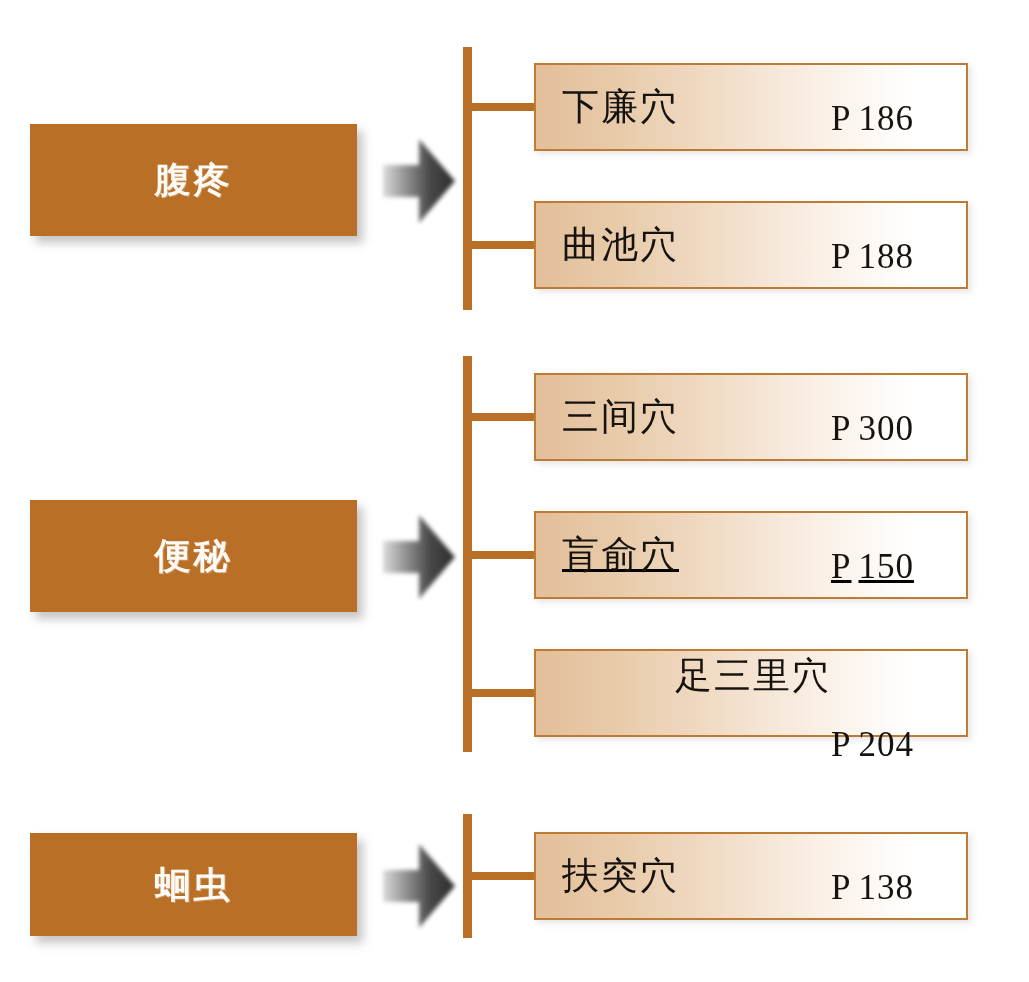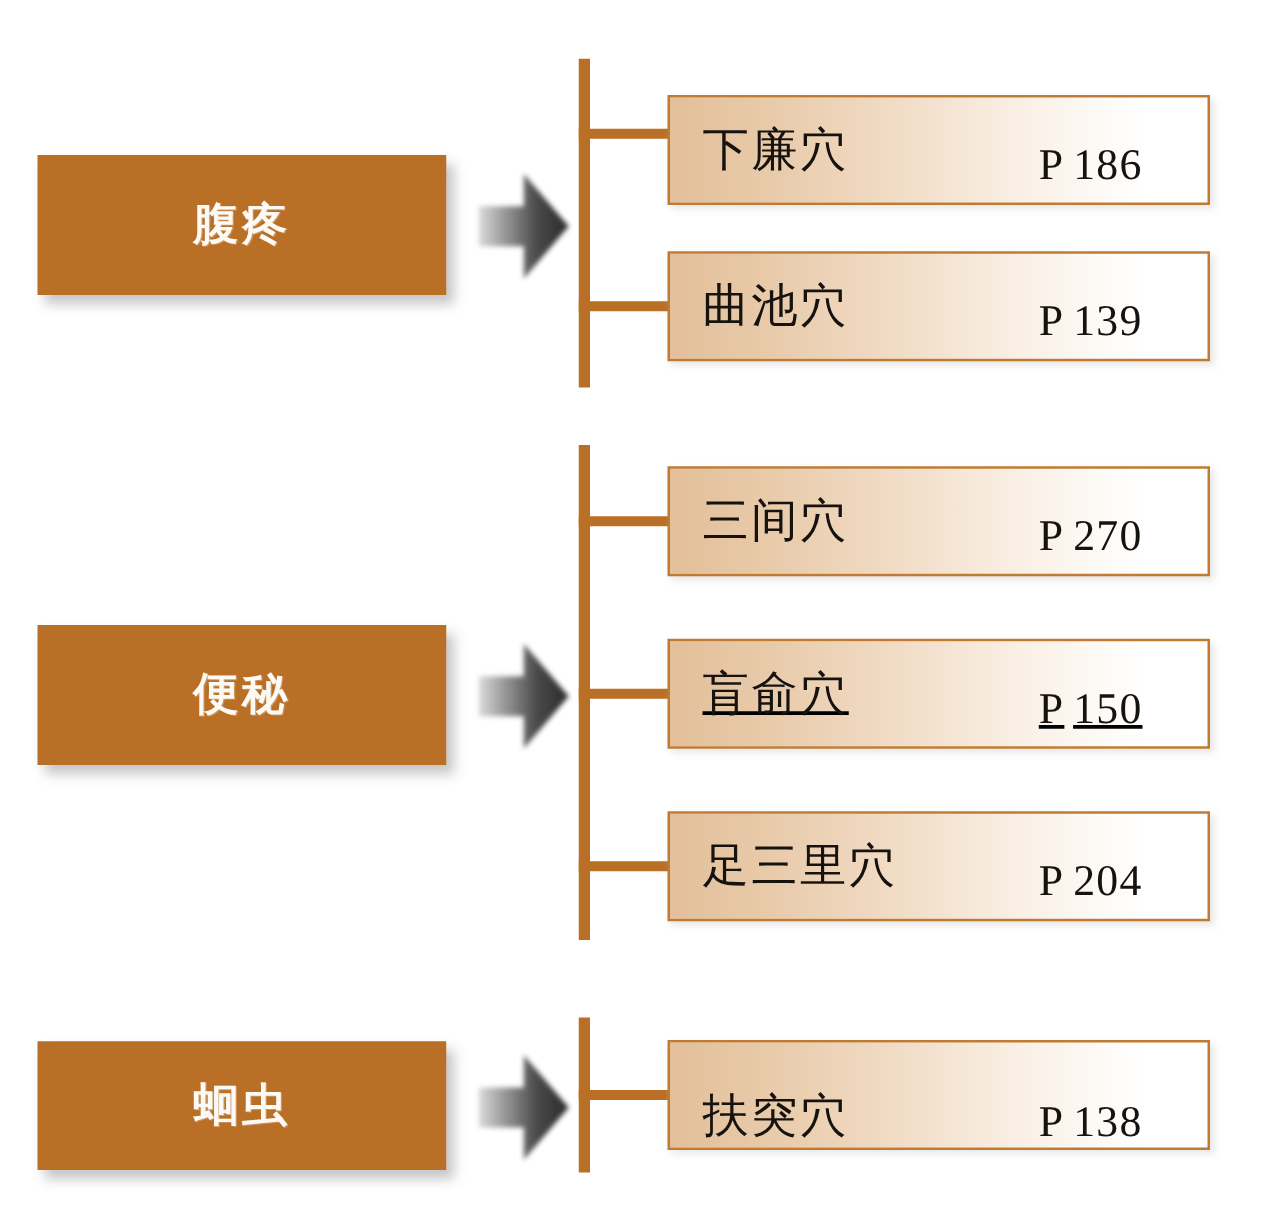--- a/index.html
+++ b/index.html
@@ -135,31 +135,31 @@
           </linearGradient>
         </defs>
         <path d="M4 30 L40 30 L40 4 L76 46 L40 88 L40 62 L4 62 Z" fill="url(#ag1)"></path>
       </svg>
     </span>
 
     <div class="spine" style="top:47px;height:263px;"></div>
     <div class="stub" style="top:103px;width:72px;"></div>
     <div class="stub" style="top:241px;width:72px;"></div>
 
-    <div class="point-box" style="top:76px;height:88px;text-align:right;">
+    <div class="point-box" style="top:63px;height:88px;text-align:right;">
       <span class="point-name">下廉穴</span>
       <span class="point-page">
         <span class="pg-p">P</span><span class="pg-num">186</span>
       </span>
     </div>
 
     <div class="point-box" style="top:201px;height:88px;justify-content:flex-end;">
       <span class="point-name">曲池穴</span>
       <span class="point-page">
-        <span class="pg-p">P</span><span class="pg-num">139</span>
+        <span class="pg-p">P</span><span class="pg-num">188</span>
       </span>
     </div>
   </div>
 
   <div class="group" style="top:0;height:780px;">
 
     <div class="cond-box" style="top:500px;height:112px;">
       <span class="cond-label">便秘</span>
     </div>
 
@@ -178,32 +178,32 @@
     </span>
 
     <div class="spine" style="top:356px;height:396px;"></div>
     <div class="stub" style="top:413px;width:72px;"></div>
     <div class="stub" style="top:551px;width:72px;"></div>
     <div class="stub" style="top:689px;width:72px;"></div>
 
     <div class="point-box" style="top:373px;height:88px;">
       <span class="point-name">三间穴</span>
       <span class="point-page">
-        <span class="pg-p">P</span><span class="pg-num">270</span>
+        <span class="pg-p">P</span><span class="pg-num">300</span>
       </span>
     </div>
 
     <div class="point-box" style="top:511px;height:88px;text-decoration:underline;">
       <span class="point-name">肓俞穴</span>
       <span class="point-page">
         <span class="pg-p">P</span><span class="pg-num">150</span>
       </span>
     </div>
 
-    <div class="point-box" style="top:649px;height:88px;">
+    <div class="point-box" style="top:649px;height:88px;flex-direction:column;">
       <span class="point-name">足三里穴</span>
       <span class="point-page">
         <span class="pg-p">P</span><span class="pg-num">204</span>
       </span>
     </div>
   </div>
 
   <div class="group" style="top:16px;height:982px;">
 
     <div class="cond-box" style="top:817px;height:103px;">
@@ -220,21 +220,21 @@
             <stop offset="100%" stop-color="#1a1a1a"></stop>
           </linearGradient>
         </defs>
         <path d="M4 30 L40 30 L40 4 L76 46 L40 88 L40 62 L4 62 Z" fill="url(#ag3)"></path>
       </svg>
     </span>
 
     <div class="spine" style="top:798px;height:124px;"></div>
     <div class="stub" style="top:856px;width:72px;"></div>
 
-    <div class="point-box" style="top:816px;height:88px;align-items:flex-end;">
+    <div class="point-box" style="top:816px;height:88px;">
       <span class="point-name">扶突穴</span>
       <span class="point-page">
         <span class="pg-p">P</span><span class="pg-num">138</span>
       </span>
     </div>
   </div>
 
 </div>
 
 </body></html>

